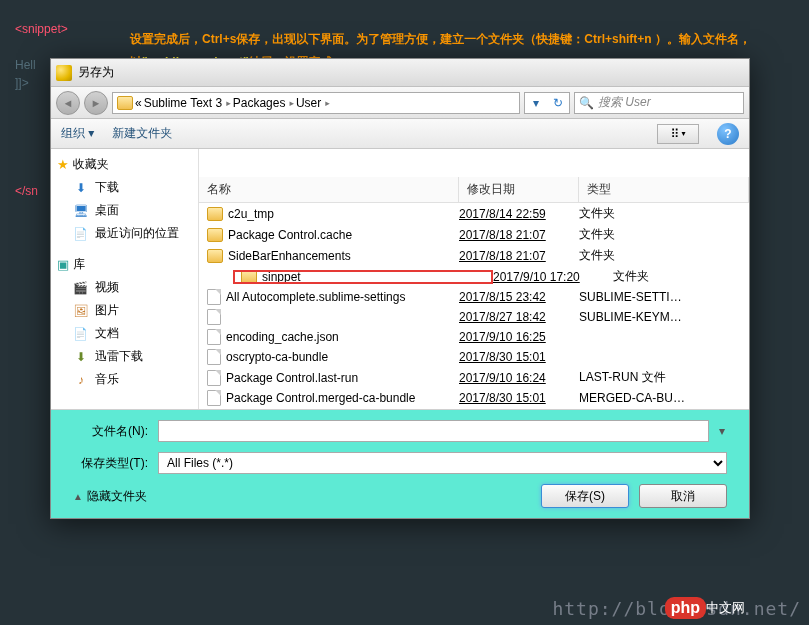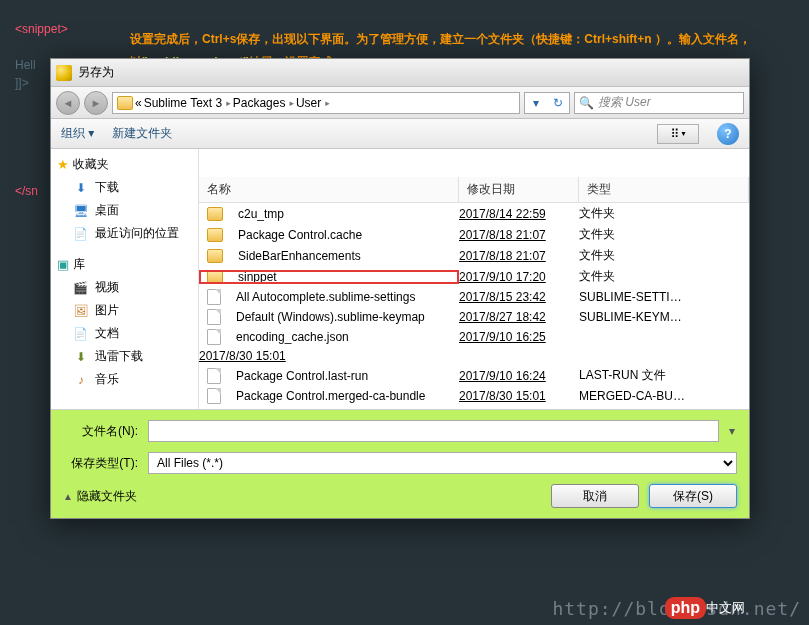--- a/index.html
+++ b/index.html
@@ -41,27 +41,27 @@
 .left .li .rc { color:#c67a2a; }
 .left .li .vd { color:#2aa198; }
 .left .li .im { color:#c67a2a; }
 .left .li .dc { color:#8a6a2a; }
 .left .li .xl { color:#6a8a2a; }
 .right { flex:1; overflow:auto; }
 .cols { display:flex; border-bottom:1px solid #e0e0e0; background:#fafafa; position:sticky; top:0;margin-top:28px; }
 .cols div { padding:4px 8px; border-right:1px solid #e0e0e0; color:#333; }
 .cols .c1 { width:260px; } .cols .c2 { width:120px; } .cols .c3 { flex:1; }
 .row { display:flex; padding:2px 0; align-items:center; }
-.row .c1 { width:260px; display:flex; align-items:center; gap:15px; padding-left:8px; }
+.row .c1 { width:260px; display:flex; align-items:center; gap:5px; padding-left:8px; }
 .row .c2 { width:120px;text-decoration:underline; } .row .c3 { flex:1; }
 .row .fico { width:16px; height:14px; background:linear-gradient(#ffe9a6,#f0c050); border:1px solid #d4a020; border-radius:2px; flex-shrink:0; }
 .row .fileico { width:14px; height:16px; background:#fff; border:1px solid #b0b0b0; border-radius:1px; flex-shrink:0; position:relative; }
 .row .fileico::after{content:"";position:absolute;top:-1px;right:-1px;border:3px solid transparent;border-top-color:#cfcfcf;border-right-color:#cfcfcf;}
-.row.hl .c1 { outline:2px solid #e53935; outline-offset:-2px; }
-.bottom { background:#bef264; padding:10px 12px; border-top:1px solid #d0d0d0; }
+.row.hl .c1 { outline:2px solid #e53935; outline-offset:-2px;margin-left:34px; }
+.bottom { background:#5eead4; padding:10px 22px; border-top:1px solid #d0d0d0; }
 .frow { display:flex; align-items:center; gap:10px; margin-bottom:10px; }
 .flabel { width:75px; text-align:right; }
 .finput { flex:1; height:22px; border:1px solid #aaa; background:#fff; padding:0 4px; }
 .fselect { flex:1; height:22px; border:1px solid #aaa; background:#fff; padding:2px 4px; }
 .brow { display:flex; align-items:center; margin-top:6px; }
 .brow .hidef { display:flex; align-items:center; gap:4px; }
 .brow .hidef .tri { font-size:10px; color:#555; }
 .brow .sp { flex:1; }
 .wbtn { min-width:88px; height:24px; border:1px solid #888; background:linear-gradient(#fcfcfc,#e0e0e0); margin-left:10px; border-radius:3px; cursor:pointer; }
 .wbtn.primary { border:1px solid #3a8cd6; box-shadow:0 0 4px #6ab0ea; }
@@ -228,33 +228,36 @@
             <div class="c1">
               <span class="fileico"></span>
               <span>All Autocomplete.sublime-settings</span>
             </div>
             <div class="c2">2017/8/15 23:42</div>
             <div class="c3">SUBLIME-SETTI…</div>
           </div>
           <div class="row">
             <div class="c1">
               <span class="fileico"></span>
-              <span>Default (Windows).sublime-keymap</span>
             </div>
             <div class="c2">2017/8/27 18:42</div>
             <div class="c3">SUBLIME-KEYM…</div>
           </div>
           <div class="row">
             <div class="c1">
               <span class="fileico"></span>
               <span>encoding_cache.json</span>
             </div>
             <div class="c2">2017/9/10 16:25</div>
           </div>
           <div class="row">
+            <div class="c1">
+              <span class="fileico"></span>
+              <span>oscrypto-ca-bundle</span>
+            </div>
             <div class="c2">2017/8/30 15:01</div>
           </div>
           <div class="row">
             <div class="c1">
               <span class="fileico"></span>
               <span>Package Control.last-run</span>
             </div>
             <div class="c2">2017/9/10 16:24</div>
             <div class="c3">LAST-RUN 文件</div>
           </div>
@@ -279,22 +282,22 @@
     <div class="frow">
       <div class="flabel">保存类型(T):</div>
       <select class="fselect"><option>All Files (*.*)</option></select>
     </div>
     <div class="brow">
       <div class="hidef">
           <span class="tri">▲</span>
           <span>隐藏文件夹</span>
         </div>
       <div class="sp"></div>
+      <button class="wbtn primary">保存(S)</button>
       <button class="wbtn">取消</button>
-      <button class="wbtn primary">保存(S)</button>
     </div>
   </div>
 </div>
 
 <div class="watermark">http://blog.csdn.net/</div>
 <div class="phptag">
   <span class="bub">php</span>
   <span class="cntxt">中文网</span>
 </div>
 

